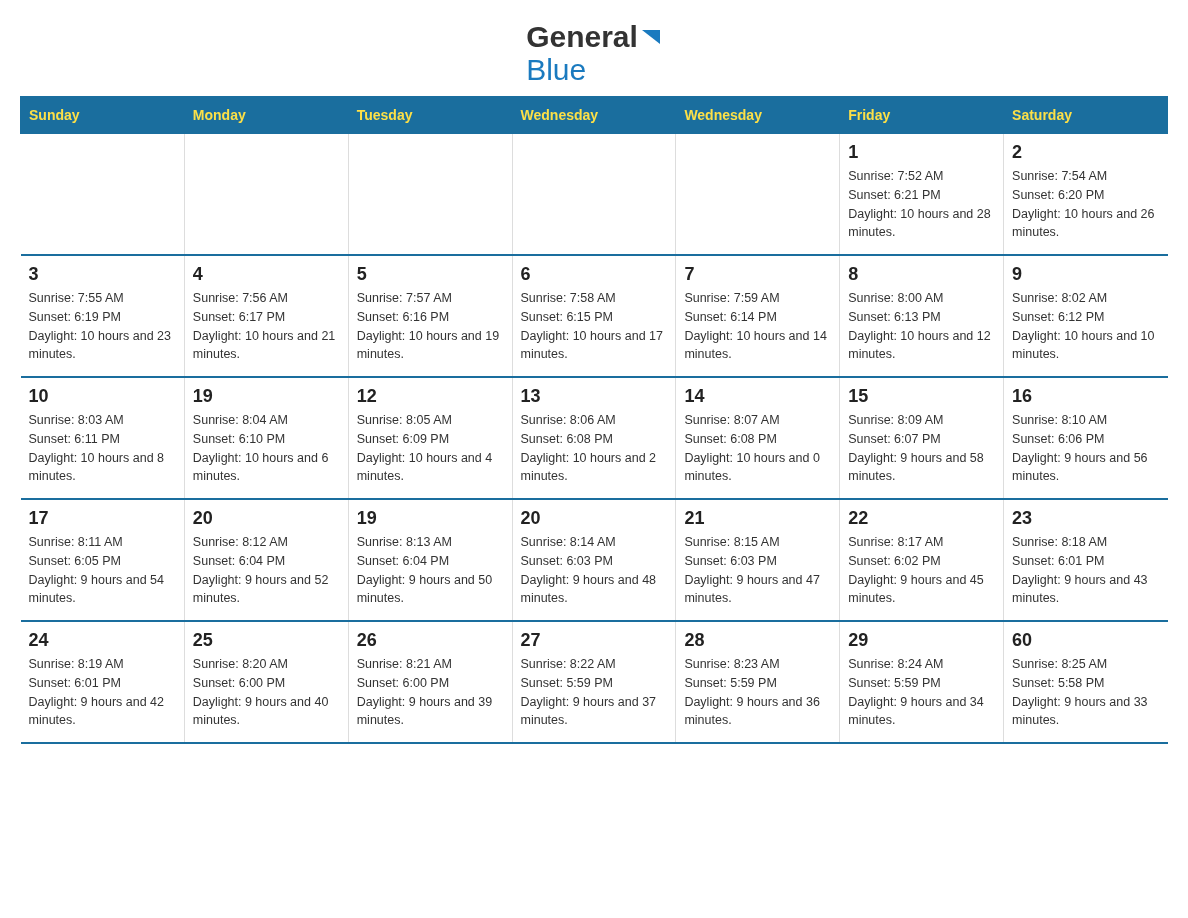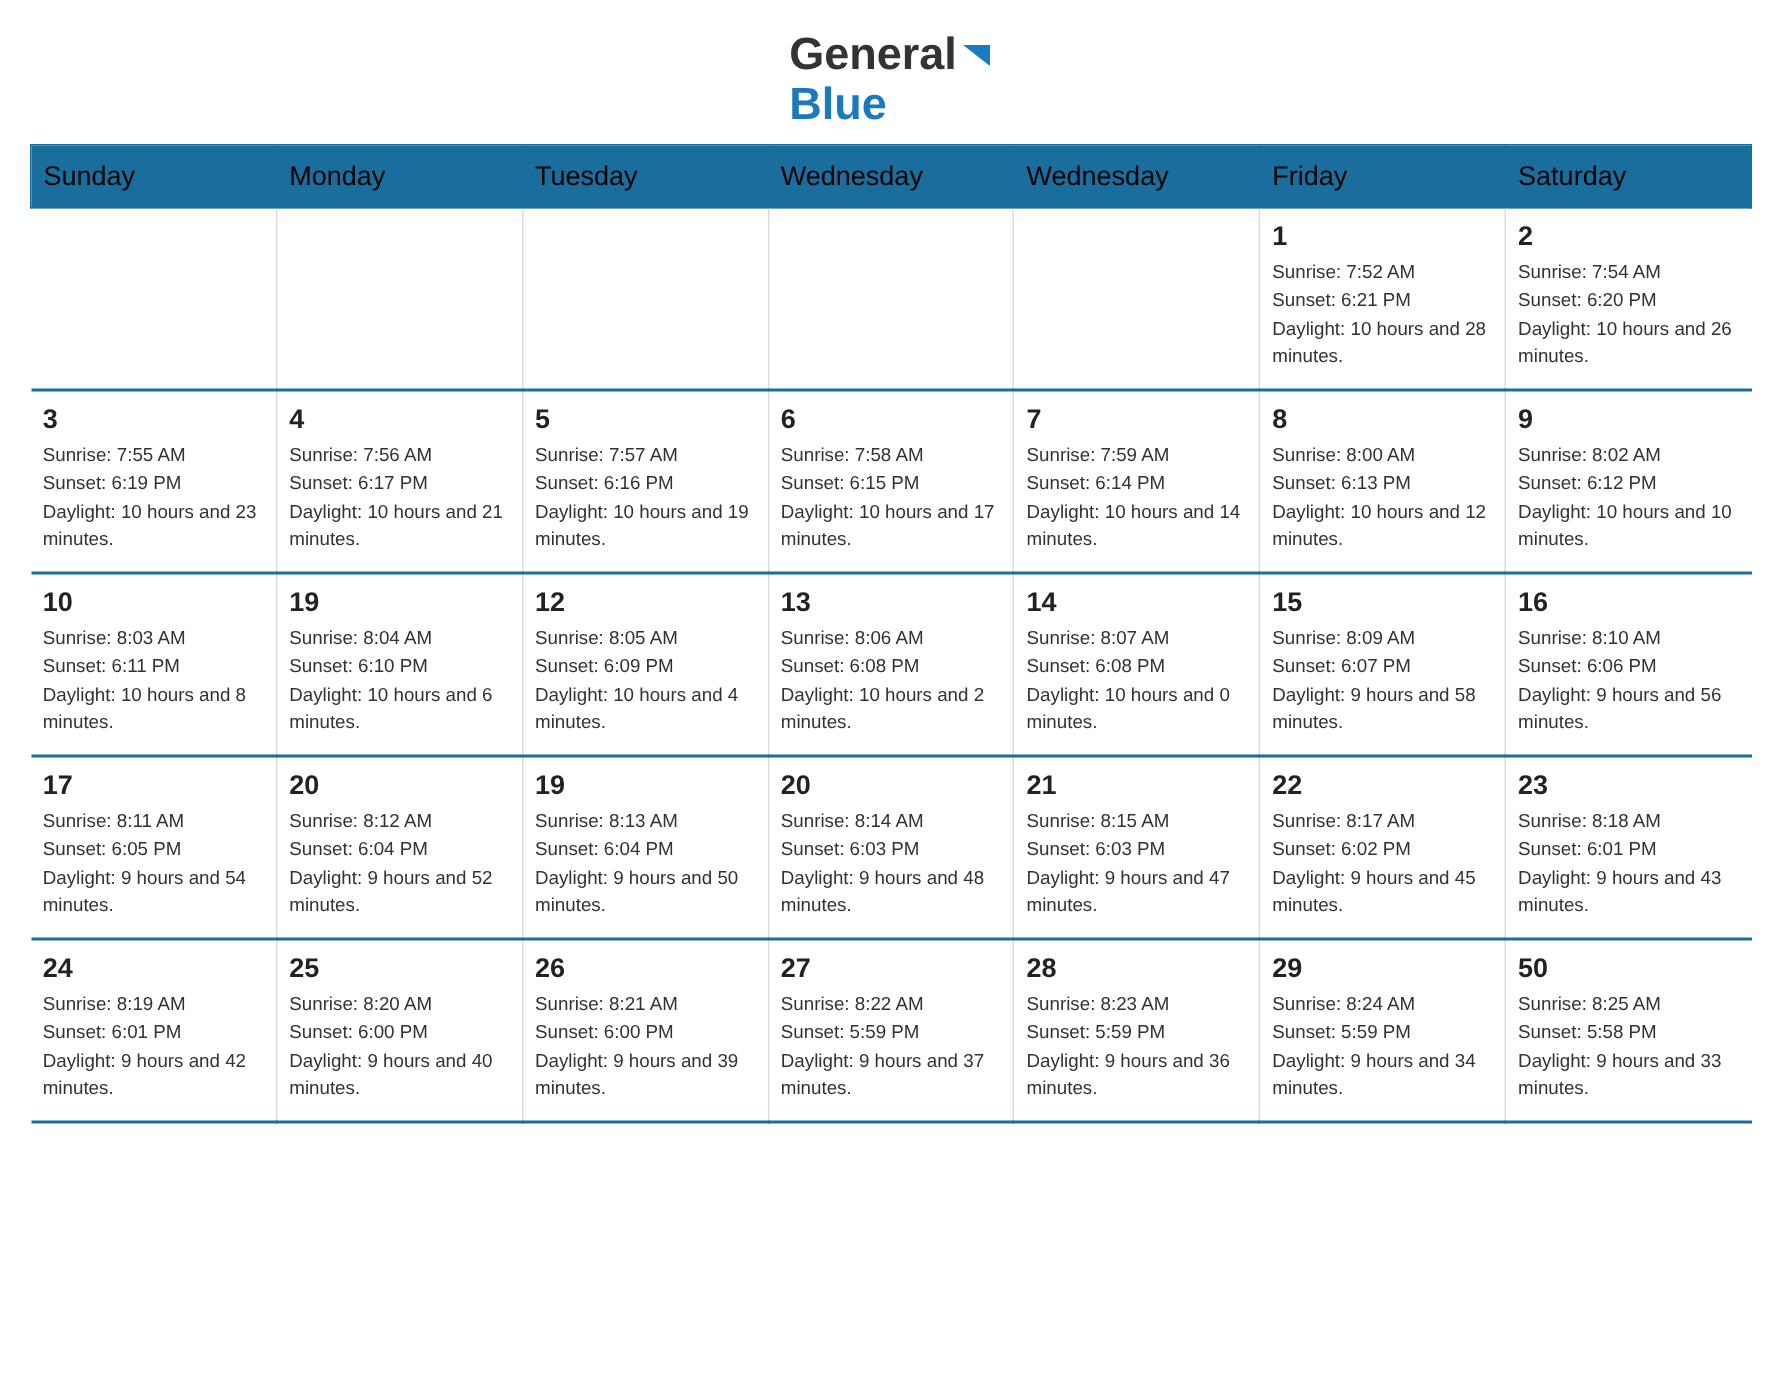--- a/index.html
+++ b/index.html
@@ -30,23 +30,23 @@
       font-weight: normal;
       color: #444;
     }
     table {
       width: 100%;
       border-collapse: collapse;
       table-layout: fixed;
     }
     thead tr th {
       background-color: #1a6e9e;
-      color: #000000;
-      font-size: 18px;
-      font-weight: normal;
+      color: #fde047;
+      font-size: 14px;
+      font-weight: bold;
       padding: 10px 8px;
       text-align: left;
       border: 1px solid #1a6e9e;
     }
     tbody tr {
       border-bottom: 2px solid #1a6e9e;
     }
     tbody tr td {
       vertical-align: top;
       padding: 8px 8px 12px 8px;
@@ -84,21 +84,21 @@
 
 <div class="header">
   <div class="logo-block">
     <div style="display:flex; align-items:center; gap:2px;">
       <span style="font-size:30px; font-weight:bold; color:#333; font-family:Arial,sans-serif;">General</span>
       <svg width="22" height="22" viewBox="0 0 22 22">
         <polygon points="2,4 20,4 20,18" fill="#1a7abf"></polygon>
       </svg>
     </div>
     <div>
-      <span style="font-size:30px; font-weight:bold; color:#1a7abf; font-family:Arial,sans-serif;">Blue</span>
+      <span style="font-size:30px; font-weight:normal; color:#1a7abf; font-family:Arial,sans-serif;">Blue</span>
     </div>
   </div>
 </div>
 
 <table>
   <thead>
     <tr>
 
     <th>Sunday</th>
         <th>Monday</th>
@@ -234,18 +234,18 @@
         </td>
         <td>
           <span class="day-number">28</span>
           <div class="cell-info">Sunrise: 8:23 AM<br>Sunset: 5:59 PM<br>Daylight: 9 hours and 36 minutes.</div>
         </td>
         <td>
           <span class="day-number">29</span>
           <div class="cell-info">Sunrise: 8:24 AM<br>Sunset: 5:59 PM<br>Daylight: 9 hours and 34 minutes.</div>
         </td>
         <td>
-          <span class="day-number">50</span>
+          <span class="day-number">60</span>
           <div class="cell-info">Sunrise: 8:25 AM<br>Sunset: 5:58 PM<br>Daylight: 9 hours and 33 minutes.</div>
         </td>
       </tr>
     </tbody>
 </table>
 
 </body></html>

